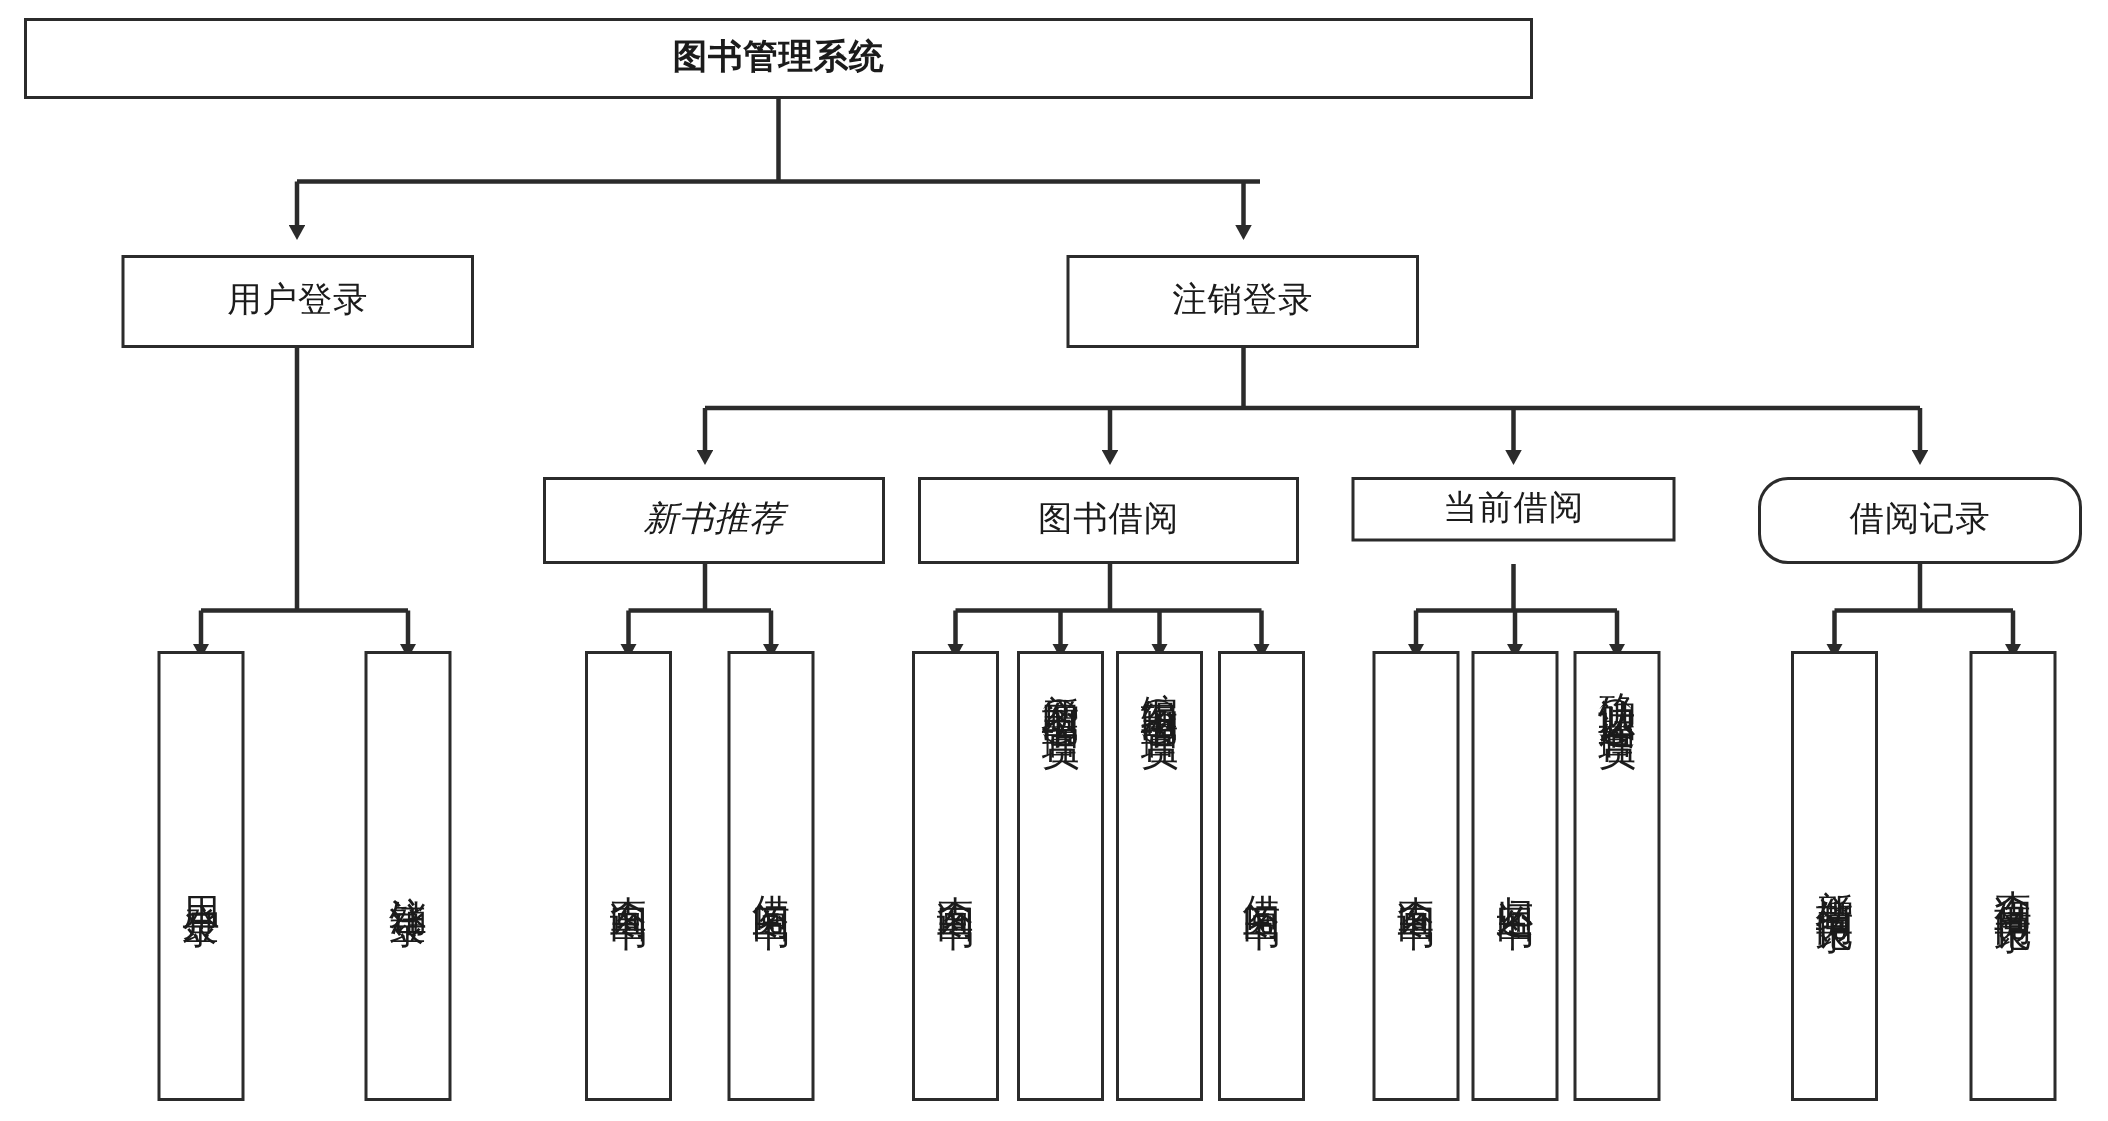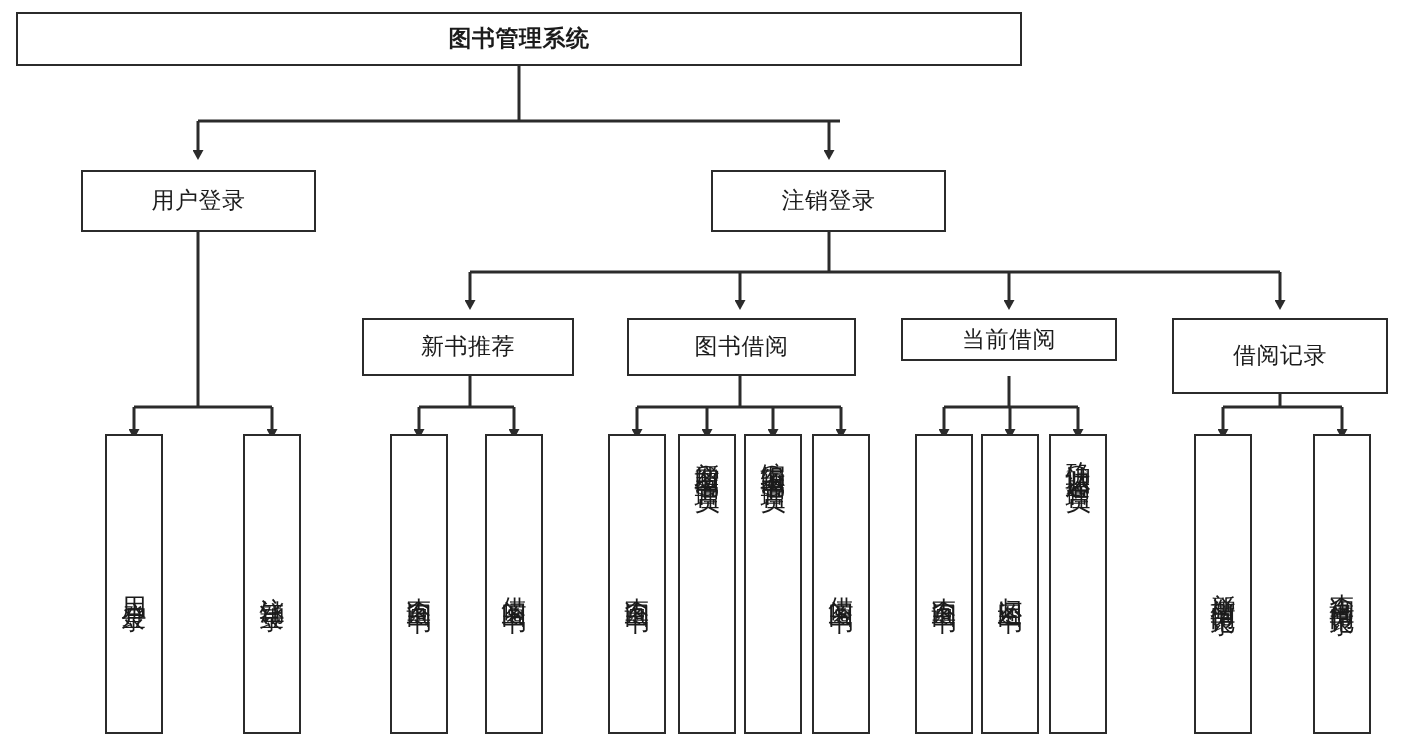--- a/index.html
+++ b/index.html
@@ -130,30 +130,30 @@
     <span class="label">图书管理系统</span>
   </div>
 
   <div class="node horiz" style="left:81px;top:170px;width:235px;height:62px;">
     <span class="label">用户登录</span>
   </div>
   <div class="node horiz" style="left:711px;top:170px;width:235px;height:62px;">
     <span class="label">注销登录</span>
   </div>
 
-  <div class="node horiz" style="left:362px;top:318px;width:212px;height:58px;">
+  <div class="node horiz" style="left:362px;top:318px;width:228px;height:58px;font-style:italic;">
     <span class="label">新书推荐</span>
   </div>
-  <div class="node horiz" style="left:627px;top:318px;width:229px;height:58px;">
+  <div class="node horiz" style="left:612px;top:318px;width:254px;height:58px;">
     <span class="label">图书借阅</span>
   </div>
   <div class="node horiz" style="left:901px;top:318px;width:216px;height:43px;">
     <span class="label">当前借阅</span>
   </div>
-  <div class="node horiz" style="left:1172px;top:318px;width:216px;height:76px;">
+  <div class="node horiz" style="left:1172px;top:318px;width:216px;height:58px;border-radius:20px;">
     <span class="label">借阅记录</span>
   </div>
 
   <div class="node vert" style="left:105px;top:434px;width:58px;height:300px;">
     <span class="label">用户登录</span>
   </div>
   <div class="node vert" style="left:243px;top:434px;width:58px;height:300px;">
     <span class="label">注销登录</span>
   </div>
 

